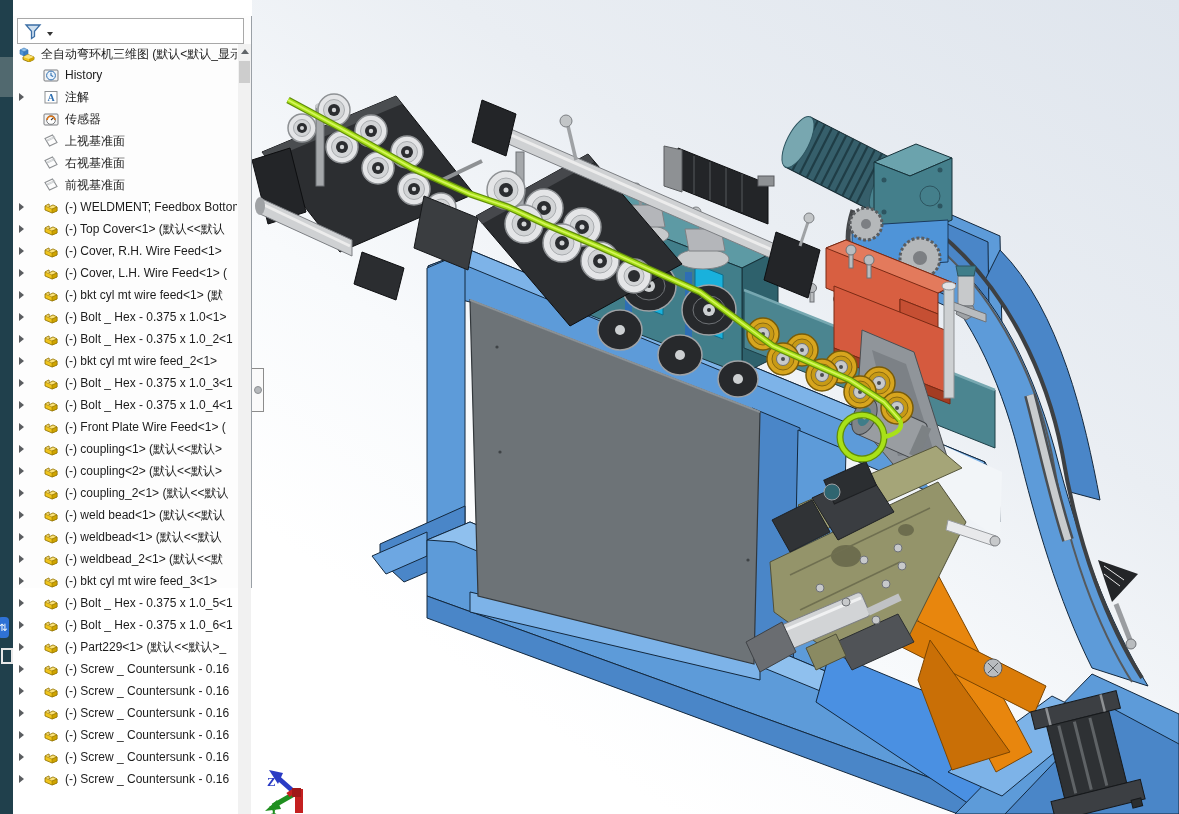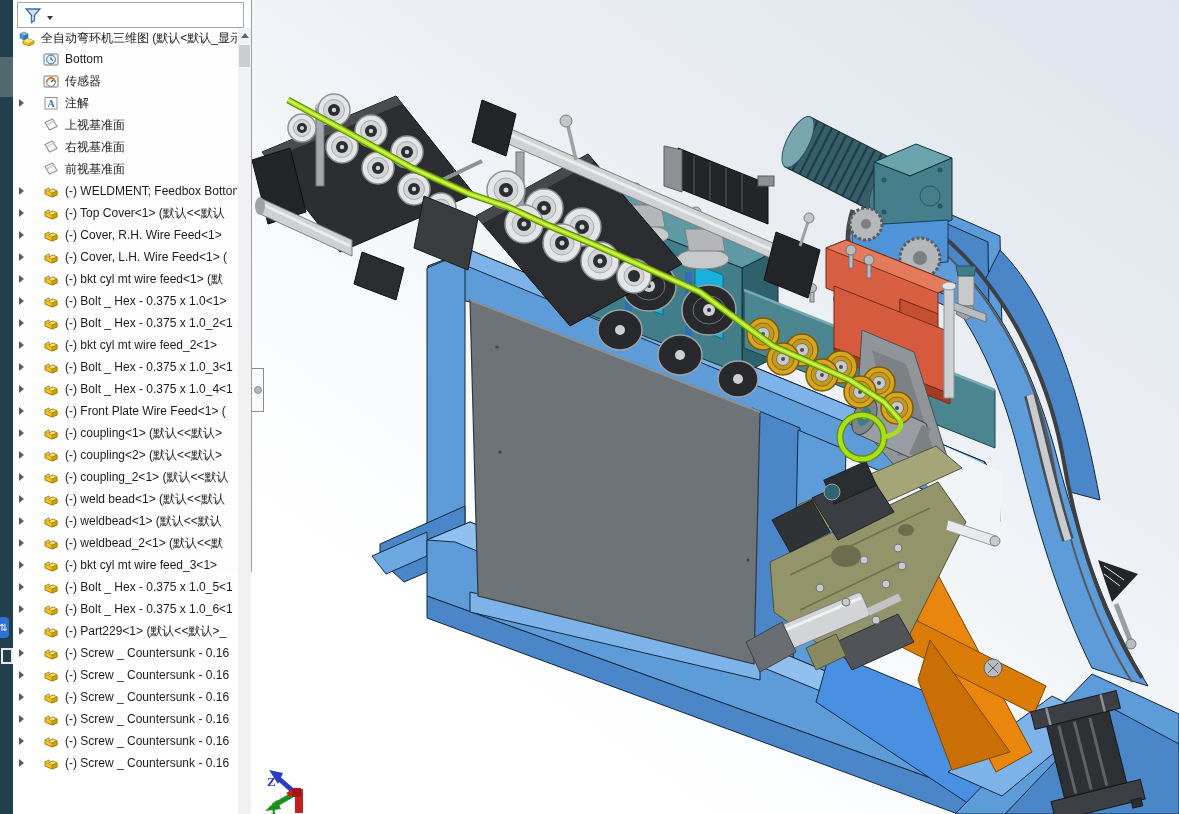--- a/index.html
+++ b/index.html
@@ -6,21 +6,21 @@
   body{width:1179px;height:814px;overflow:hidden;font-family:"Liberation Sans",sans-serif;background:#fff;}
   .screen{position:relative;width:1179px;height:814px;overflow:hidden;}
 
   
   .dock{position:absolute;left:0;top:0;width:13px;height:814px;background:#20404c;z-index:5;}
   .dock-tab{position:absolute;left:0;top:57px;width:13px;height:40px;background:#51696f;}
   .dock-appicon{position:absolute;left:-2px;top:617px;width:11px;height:21px;background:#2f72d6;border-radius:4px;color:#fff;font-size:10px;line-height:21px;text-align:center;}
   .dock-winicon{position:absolute;left:1px;top:648px;width:8px;height:12px;border:2px solid #e8e8e8;}
 
   
-  .panel{position:absolute;left:13px;top:0;width:238px;height:572px;background:#fdfdfd;border-right:1px solid #9aa0a6;z-index:4;box-sizing:content-box;}
+  .panel{position:absolute;left:13px;top:16px;width:238px;height:572px;background:#fdfdfd;border-right:1px solid #9aa0a6;z-index:4;box-sizing:content-box;}
   .filterbar{position:absolute;left:4px;top:2px;width:227px;height:26px;border:1px solid #a8a8a8;background:#fff;display:flex;align-items:center;padding-left:6px;box-sizing:border-box;}
   .caret-down{width:0;height:0;border-left:3.5px solid transparent;border-right:3.5px solid transparent;border-top:4px solid #333;margin-left:4px;margin-top:6px;}
   .tree{position:absolute;left:0;top:28px;width:224px;height:786px;overflow:hidden;}
   .row{height:22px;display:flex;align-items:center;white-space:nowrap;overflow:hidden;}
   .row.root{height:20px;padding-left:6px;}
   .tw{width:10px;margin-left:6px;display:flex;align-items:center;flex:0 0 auto;}
   .tw i{width:0;height:0;border-top:4px solid transparent;border-bottom:4px solid transparent;border-left:5px solid #5a5d60;display:block;}
   .ricon{width:16px;height:16px;margin-left:14px;margin-right:6px;flex:0 0 auto;}
   .row.root .ricon{margin-left:0;}
   .lbl{font-size:12px;color:#1c1c1c;}
@@ -107,41 +107,41 @@
         <span class="lbl">全自动弯环机三维图  (默认&lt;默认_显示</span>
       </div>
       <div id="tree-rows">
   <div class="row">
     <span class="tw" style="visibility: hidden;">
               <i></i>
             </span>
     <svg class="ricon">
               <use href="#ic-history"></use>
             </svg>
-    <span class="lbl">Bottom</span>
+    <span class="lbl">History</span>
+  </div>
+
+  <div class="row">
+    <span class="tw" style="visibility: visible;">
+              <i></i>
+            </span>
+    <svg class="ricon">
+              <use href="#ic-annotation"></use>
+            </svg>
+    <span class="lbl">注解</span>
   </div>
 
   <div class="row">
     <span class="tw" style="visibility: hidden;">
               <i></i>
             </span>
     <svg class="ricon">
               <use href="#ic-sensor"></use>
             </svg>
     <span class="lbl">传感器</span>
-  </div>
-
-  <div class="row">
-    <span class="tw" style="visibility: visible;">
-              <i></i>
-            </span>
-    <svg class="ricon">
-              <use href="#ic-annotation"></use>
-            </svg>
-    <span class="lbl">注解</span>
   </div>
 
   <div class="row">
     <span class="tw" style="visibility: hidden;">
               <i></i>
             </span>
     <svg class="ricon">
               <use href="#ic-plane"></use>
             </svg>
     <span class="lbl">上视基准面</span>

